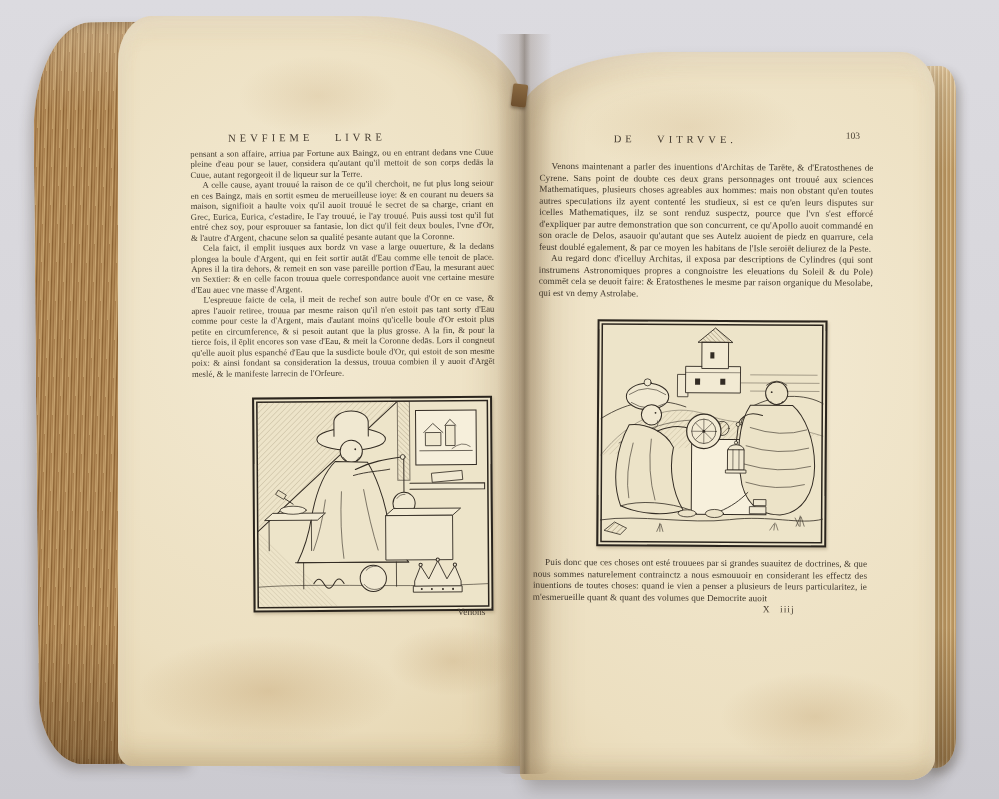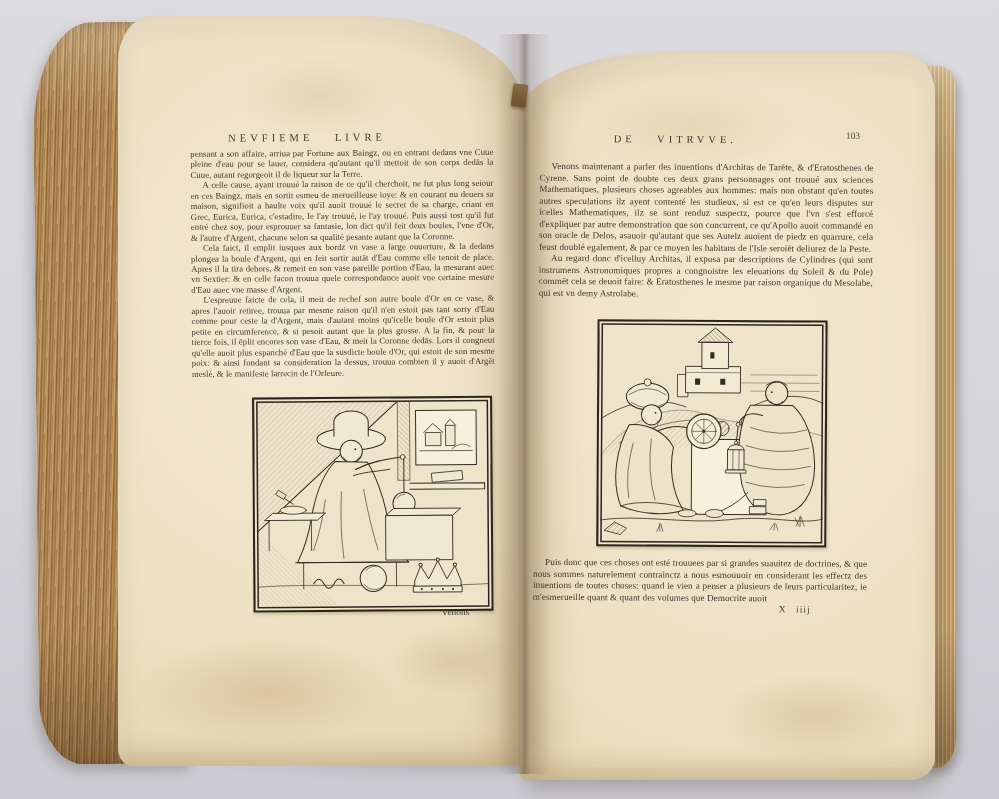--- a/index.html
+++ b/index.html
@@ -177,21 +177,21 @@
             <circle cx="181" cy="160" r="1.6" fill="#f0e8d1"></circle>
             <circle cx="198" cy="165" r="1.6" fill="#f0e8d1"></circle>
             <circle cx="165" cy="189" r="1" fill="#332c24" stroke="none"></circle>
             <circle cx="175" cy="189" r="1" fill="#332c24" stroke="none"></circle>
             <circle cx="186" cy="189" r="1" fill="#332c24" stroke="none"></circle>
             <circle cx="196" cy="189" r="1" fill="#332c24" stroke="none"></circle>
           </g>
         </svg>
       </div>
 
-      <div class="leaf catchword" style="left:322px;top:592px;">Venons</div>
+      <div class="leaf catchword" style="left:338px;top:592px;">Venons</div>
     </div>
   </div>
 
   <div class="page page-right">
     <div class="stain s4"></div>
     <div class="stain s5"></div>
 
     <div class="rot-r" style="position:absolute;inset:0;">
       <div class="leaf running-header" style="left:92px;top:82px;">DE VITRVVE.</div>
       <div class="leaf folio" style="left:324px;top:78px;">103</div>
@@ -269,19 +269,19 @@
             <path d="M170,205 l4,-6 M174,205 l1,-7 M178,205 l-2,-6" stroke-width="0.55"></path>
           </g>
         </svg>
       </div>
 
       <div class="leaf textblock tb-right" style="left:14px;top:506px;">
           <div class="para">Puis donc que ces choses ont esté trouuees par si grandes suauitez de doctrines, &amp; que nous sommes naturelement contrainctz a nous esmouuoir en considerant les effectz des inuentions de toutes choses: quand ie vien a penser a plusieurs de leurs particularitez, ie m'esmerueille quant &amp; quant des volumes que Democrite auoit</div>
           <div class="para"></div>
         </div>
 
-      <div class="leaf signature" style="left:260px;top:552px;letter-spacing:1px;word-spacing:6px;">X iiij</div>
+      <div class="leaf signature" style="left:244px;top:552px;letter-spacing:1px;word-spacing:6px;">X iiij</div>
     </div>
   </div>
 
   <div class="gutter"></div>
   <div class="bookmark"></div>
 </div>
 
 </body></html>

